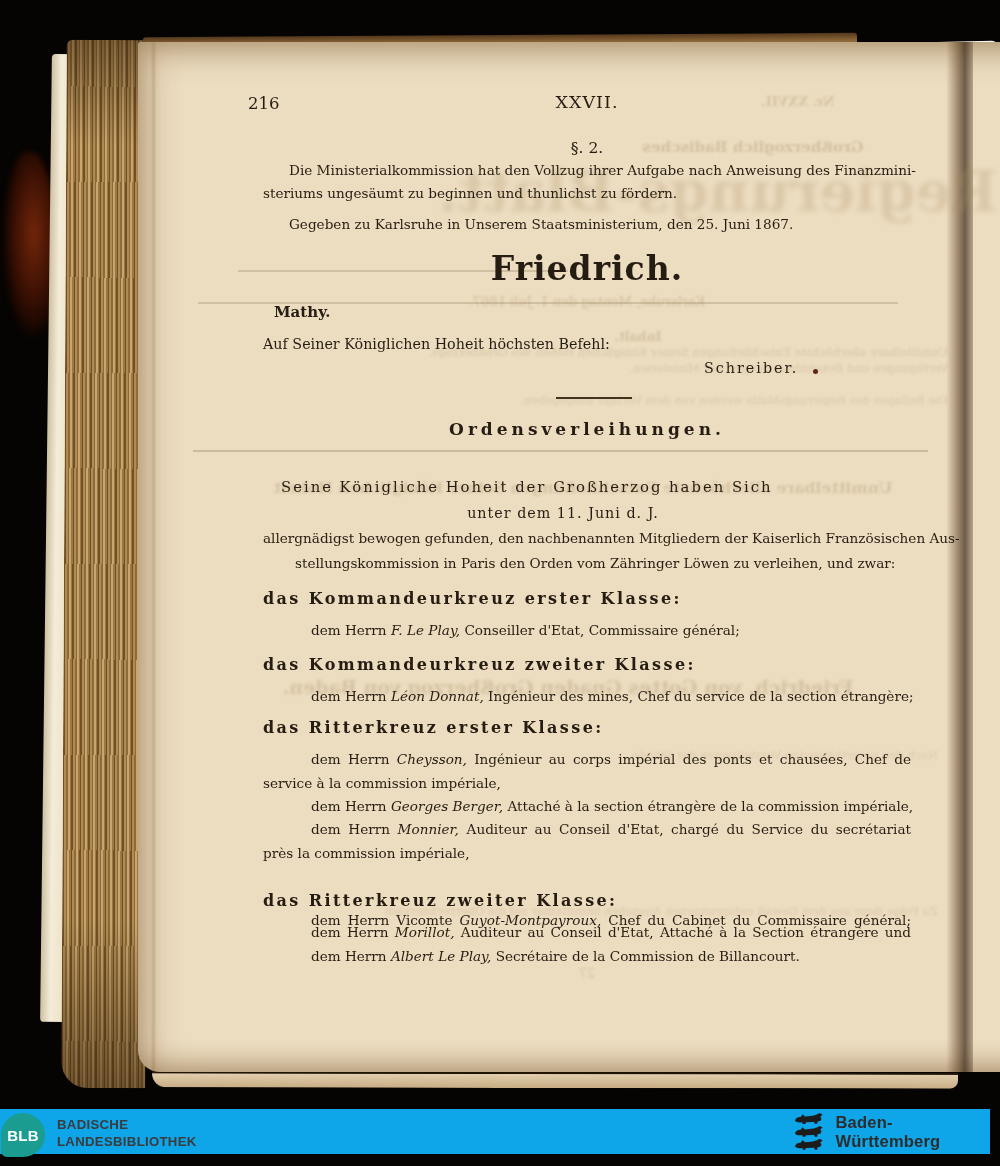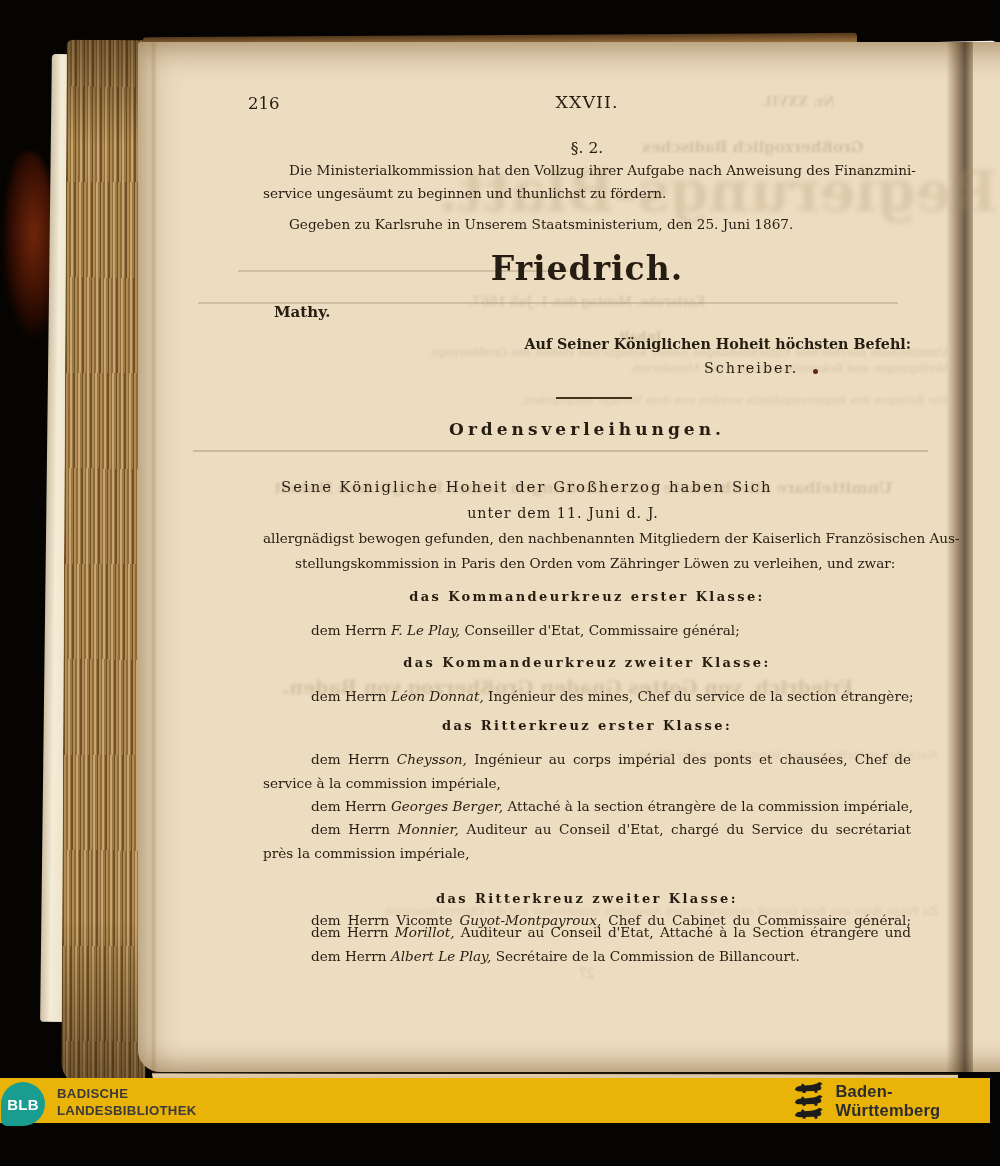--- a/index.html
+++ b/index.html
@@ -43,36 +43,36 @@
                inset 16px 0 30px rgba(125,92,50,.22),inset -14px 0 26px rgba(110,78,40,.28);}
   .main-page::before{content:"";position:absolute;left:14px;top:0;width:3px;height:100%;
     background:rgba(140,100,55,.28);filter:blur(1px);}
   .gutter{position:absolute;left:946px;top:42px;width:27px;height:1030px;
     background:linear-gradient(90deg,rgba(70,45,20,0),rgba(80,52,24,.5) 45%,rgba(40,24,10,.65) 70%,rgba(90,60,30,.35));}
 
   
   .t{position:absolute;left:125px;width:648px;font-size:13.6px;line-height:1.25;color:#261d12;
      white-space:nowrap;z-index:2;}
   .ctr{text-align:center;}
-  .rgt{text-align:right;font-weight:bold;}
+  .rgt{}
   .jl{text-align:justify;text-align-last:justify;}
   .ind{text-indent:48px;}
   .ind-s{text-indent:26px;}
-  .classhead{font-weight:bold;font-size:13px;letter-spacing:2.4px;text-align:center;}
+  .classhead{font-weight:bold;font-size:16px;letter-spacing:2.4px;}
   .name-it{font-style:italic;}
   .divider{position:absolute;left:418px;top:355px;width:76px;height:2px;background:#46331d;z-index:2;}
   .ink-dot{position:absolute;left:675px;top:327px;width:5px;height:5px;border-radius:50%;
      background:#612513;z-index:2;}
 
   
   .g{position:absolute;z-index:1;color:#9c8659;transform:scaleX(-1);white-space:nowrap;}
   .g-rule{position:absolute;z-index:1;background:#8d7852;height:1.5px;}
 
   
-  .footer-bar{position:absolute;left:0;top:1078px;width:990px;height:45px;background:#eab308;
+  .footer-bar{position:absolute;left:0;top:1109px;width:990px;height:45px;background:#0ea5e9;
      font-family:"Liberation Sans",sans-serif;}
   .blb-logo{position:absolute;left:1px;top:4px;width:44px;height:44px;background:#1a9c90;
      border-radius:50% 50% 50% 6px;color:#fff;font-weight:bold;font-size:15px;
      display:flex;align-items:center;justify-content:center;letter-spacing:.3px;}
   .blb-text{position:absolute;left:57px;top:8px;font-weight:bold;font-size:13.2px;line-height:1.28;
      color:#3b3b3b;letter-spacing:.3px;}
   .bw-group{position:absolute;left:793px;top:0;height:45px;display:flex;align-items:center;gap:11px;}
   .bw-name{font-size:16.5px;font-weight:bold;color:#2c2c2c;letter-spacing:.2px;}
 </style>
 </head>
@@ -105,21 +105,21 @@
     <div class="g" style="left:125px;top:925px;width:648px;text-align:center;font-size:12px;opacity:.28;filter:blur(.8px);">27</div>
     <div class="g-rule" style="left:100px;top:228px;width:330px;opacity:.28;"></div>
     <div class="g-rule" style="left:60px;top:260px;width:700px;opacity:.28;"></div>
     <div class="g-rule" style="left:55px;top:408px;width:735px;height:2px;opacity:.33;"></div>
 
     <div class="t" style="left:110px;top:52px;width:auto;font-size:16.5px;">216</div>
     <div class="t ctr" style="top:50px;font-size:17.5px;letter-spacing:1px;">XXVII.</div>
     <div class="t ctr" style="top:97px;font-size:15.5px;">§. 2.</div>
 
     <div class="t jl ind-s" style="top:120px;">Die Ministerialkommission hat den Vollzug ihrer Aufgabe nach Anweisung des Finanzmini-</div>
-    <div class="t" style="top:143px;">service ungesäumt zu beginnen und thunlichst zu fördern.</div>
+    <div class="t" style="top:143px;">steriums ungesäumt zu beginnen und thunlichst zu fördern.</div>
     <div class="t ind-s" style="top:174px;">Gegeben zu Karlsruhe in Unserem Staatsministerium, den 25. Juni 1867.</div>
 
     <div class="t ctr" style="top:209px;font-size:33px;font-weight:bold;letter-spacing:1px;line-height:1.1;">Friedrich.</div>
     <div class="t" style="left:136px;top:261px;width:auto;font-size:15px;font-weight:bold;">Mathy.</div>
     <div class="t rgt" style="top:294px;font-size:14.3px;">Auf Seiner Königlichen Hoheit höchsten Befehl:</div>
     <div class="t" style="left:566px;top:318px;width:auto;font-size:14.3px;letter-spacing:2px;">Schreiber.</div>
     <div class="ink-dot"></div>
     <div class="divider"></div>
 
     <div class="t ctr" style="top:377px;font-size:17px;font-weight:bold;letter-spacing:4px;">Ordensverleihungen.</div>

